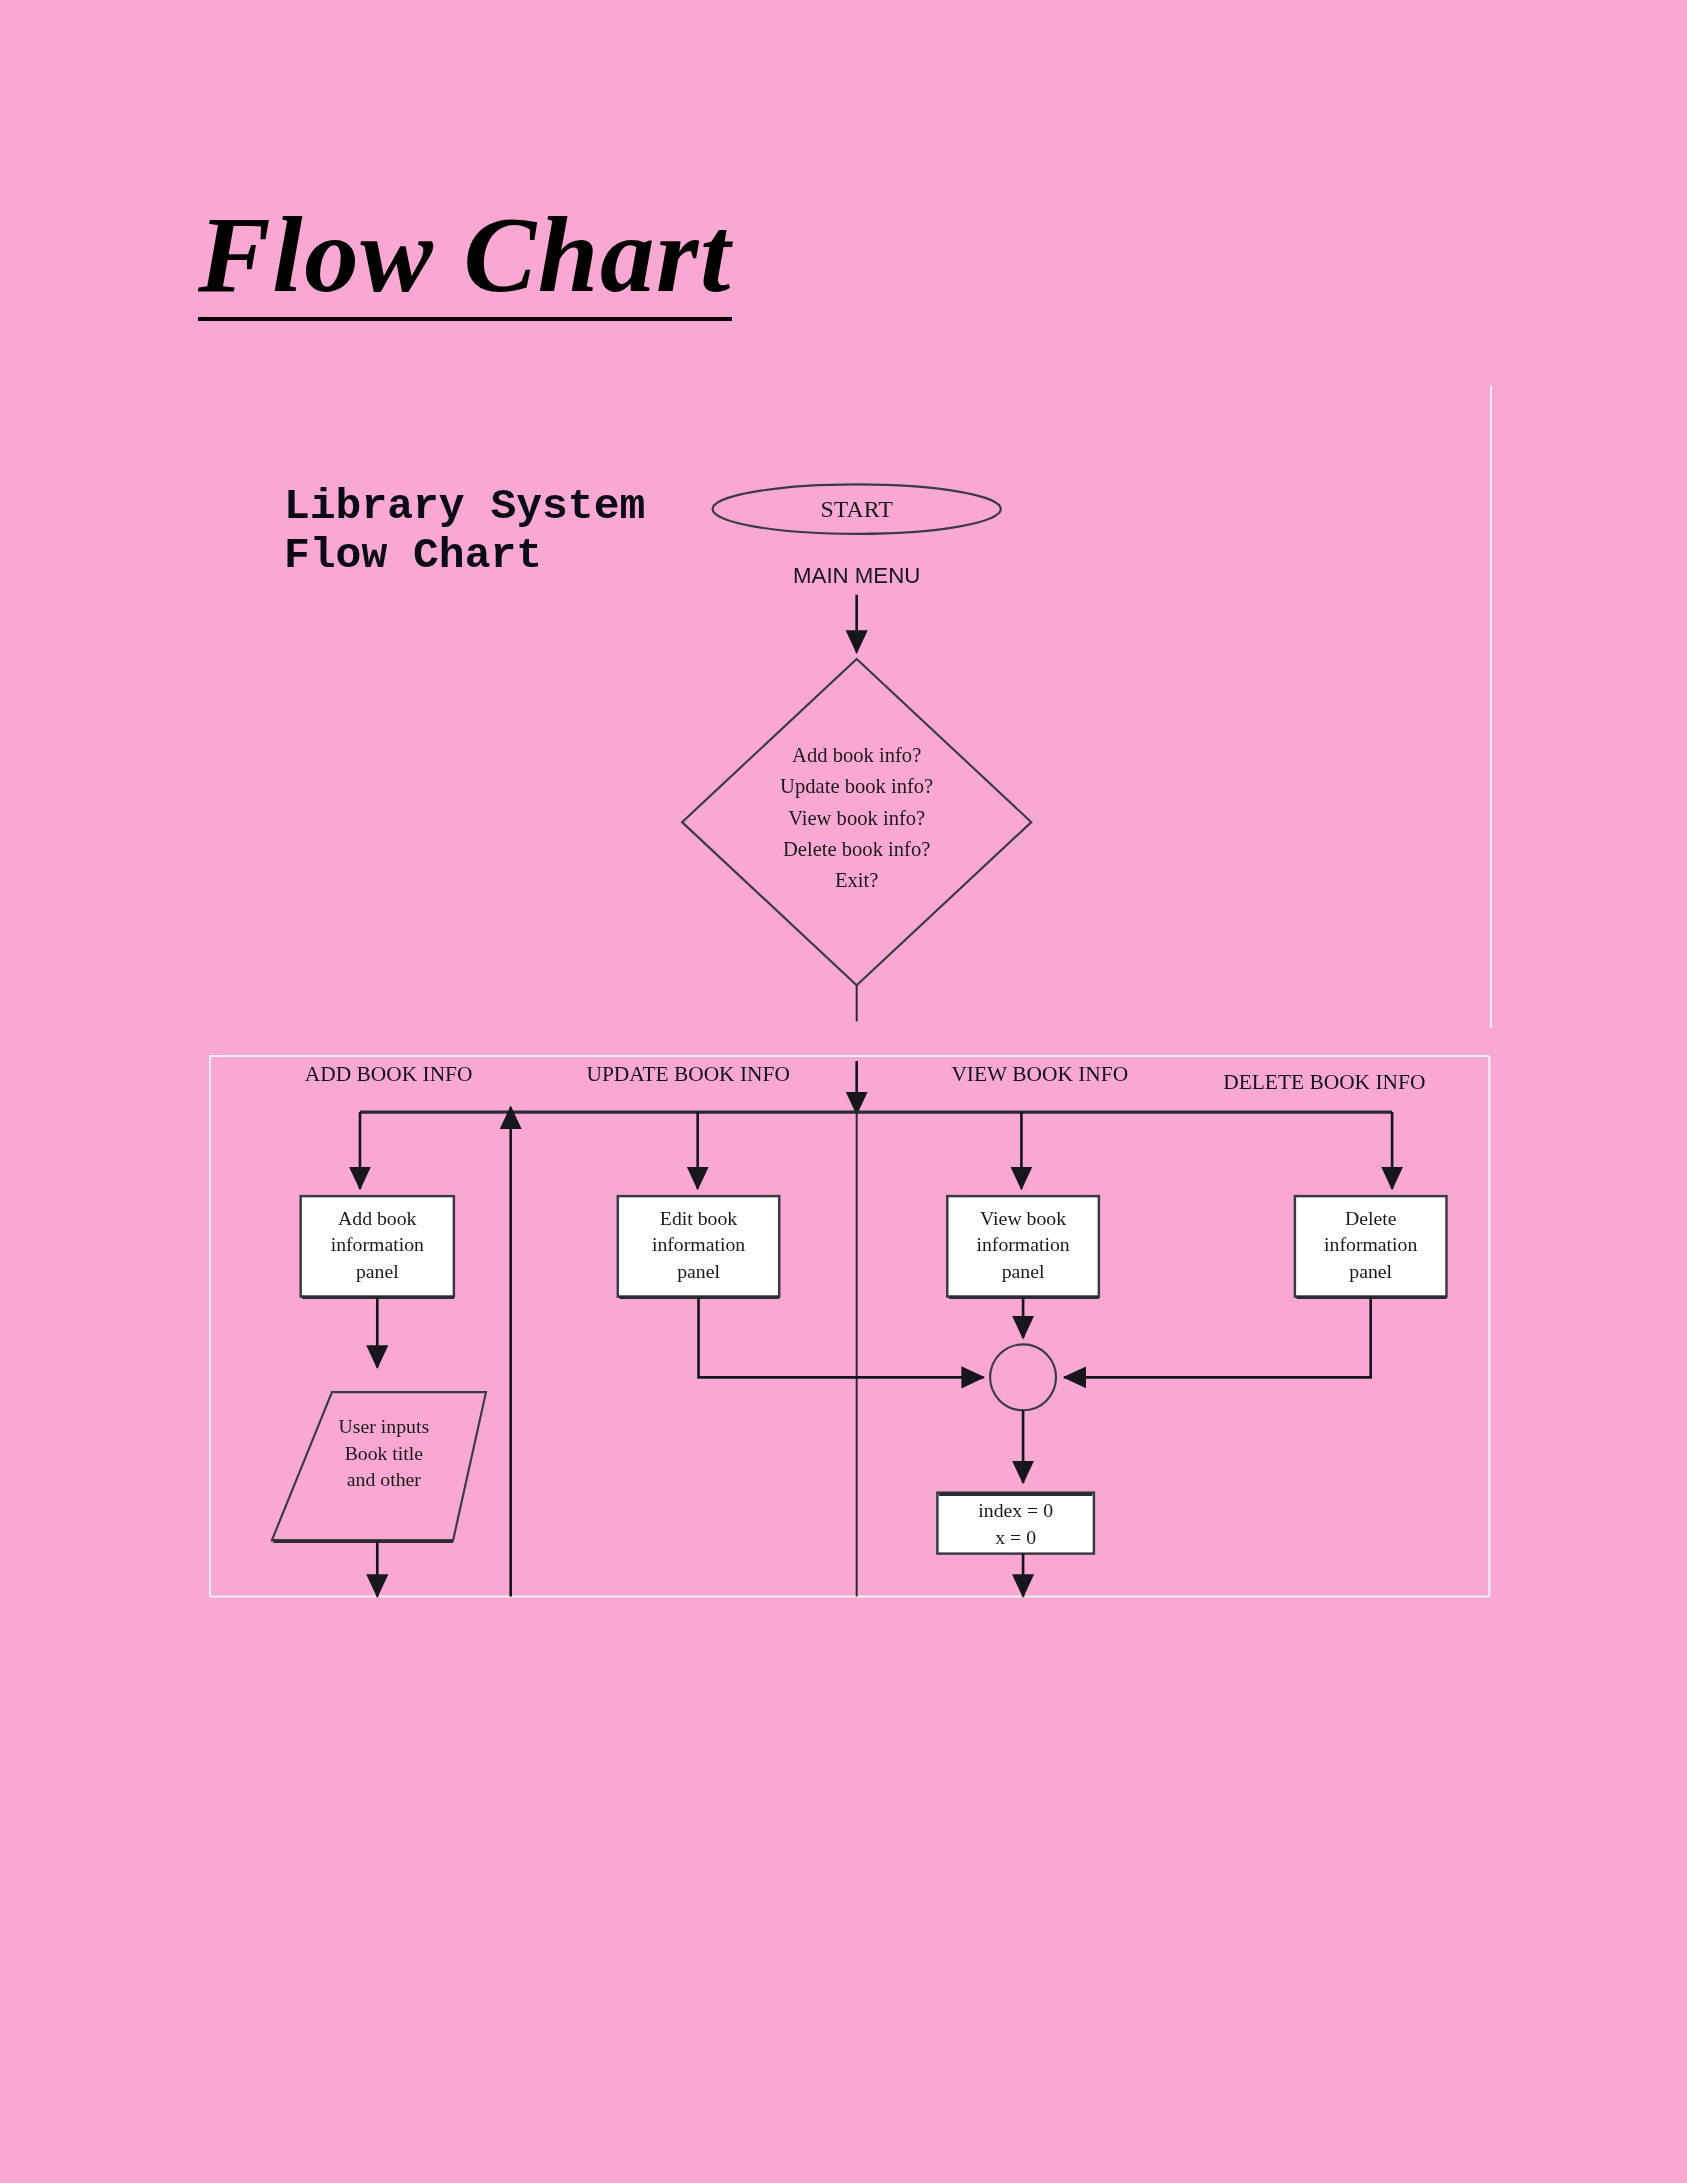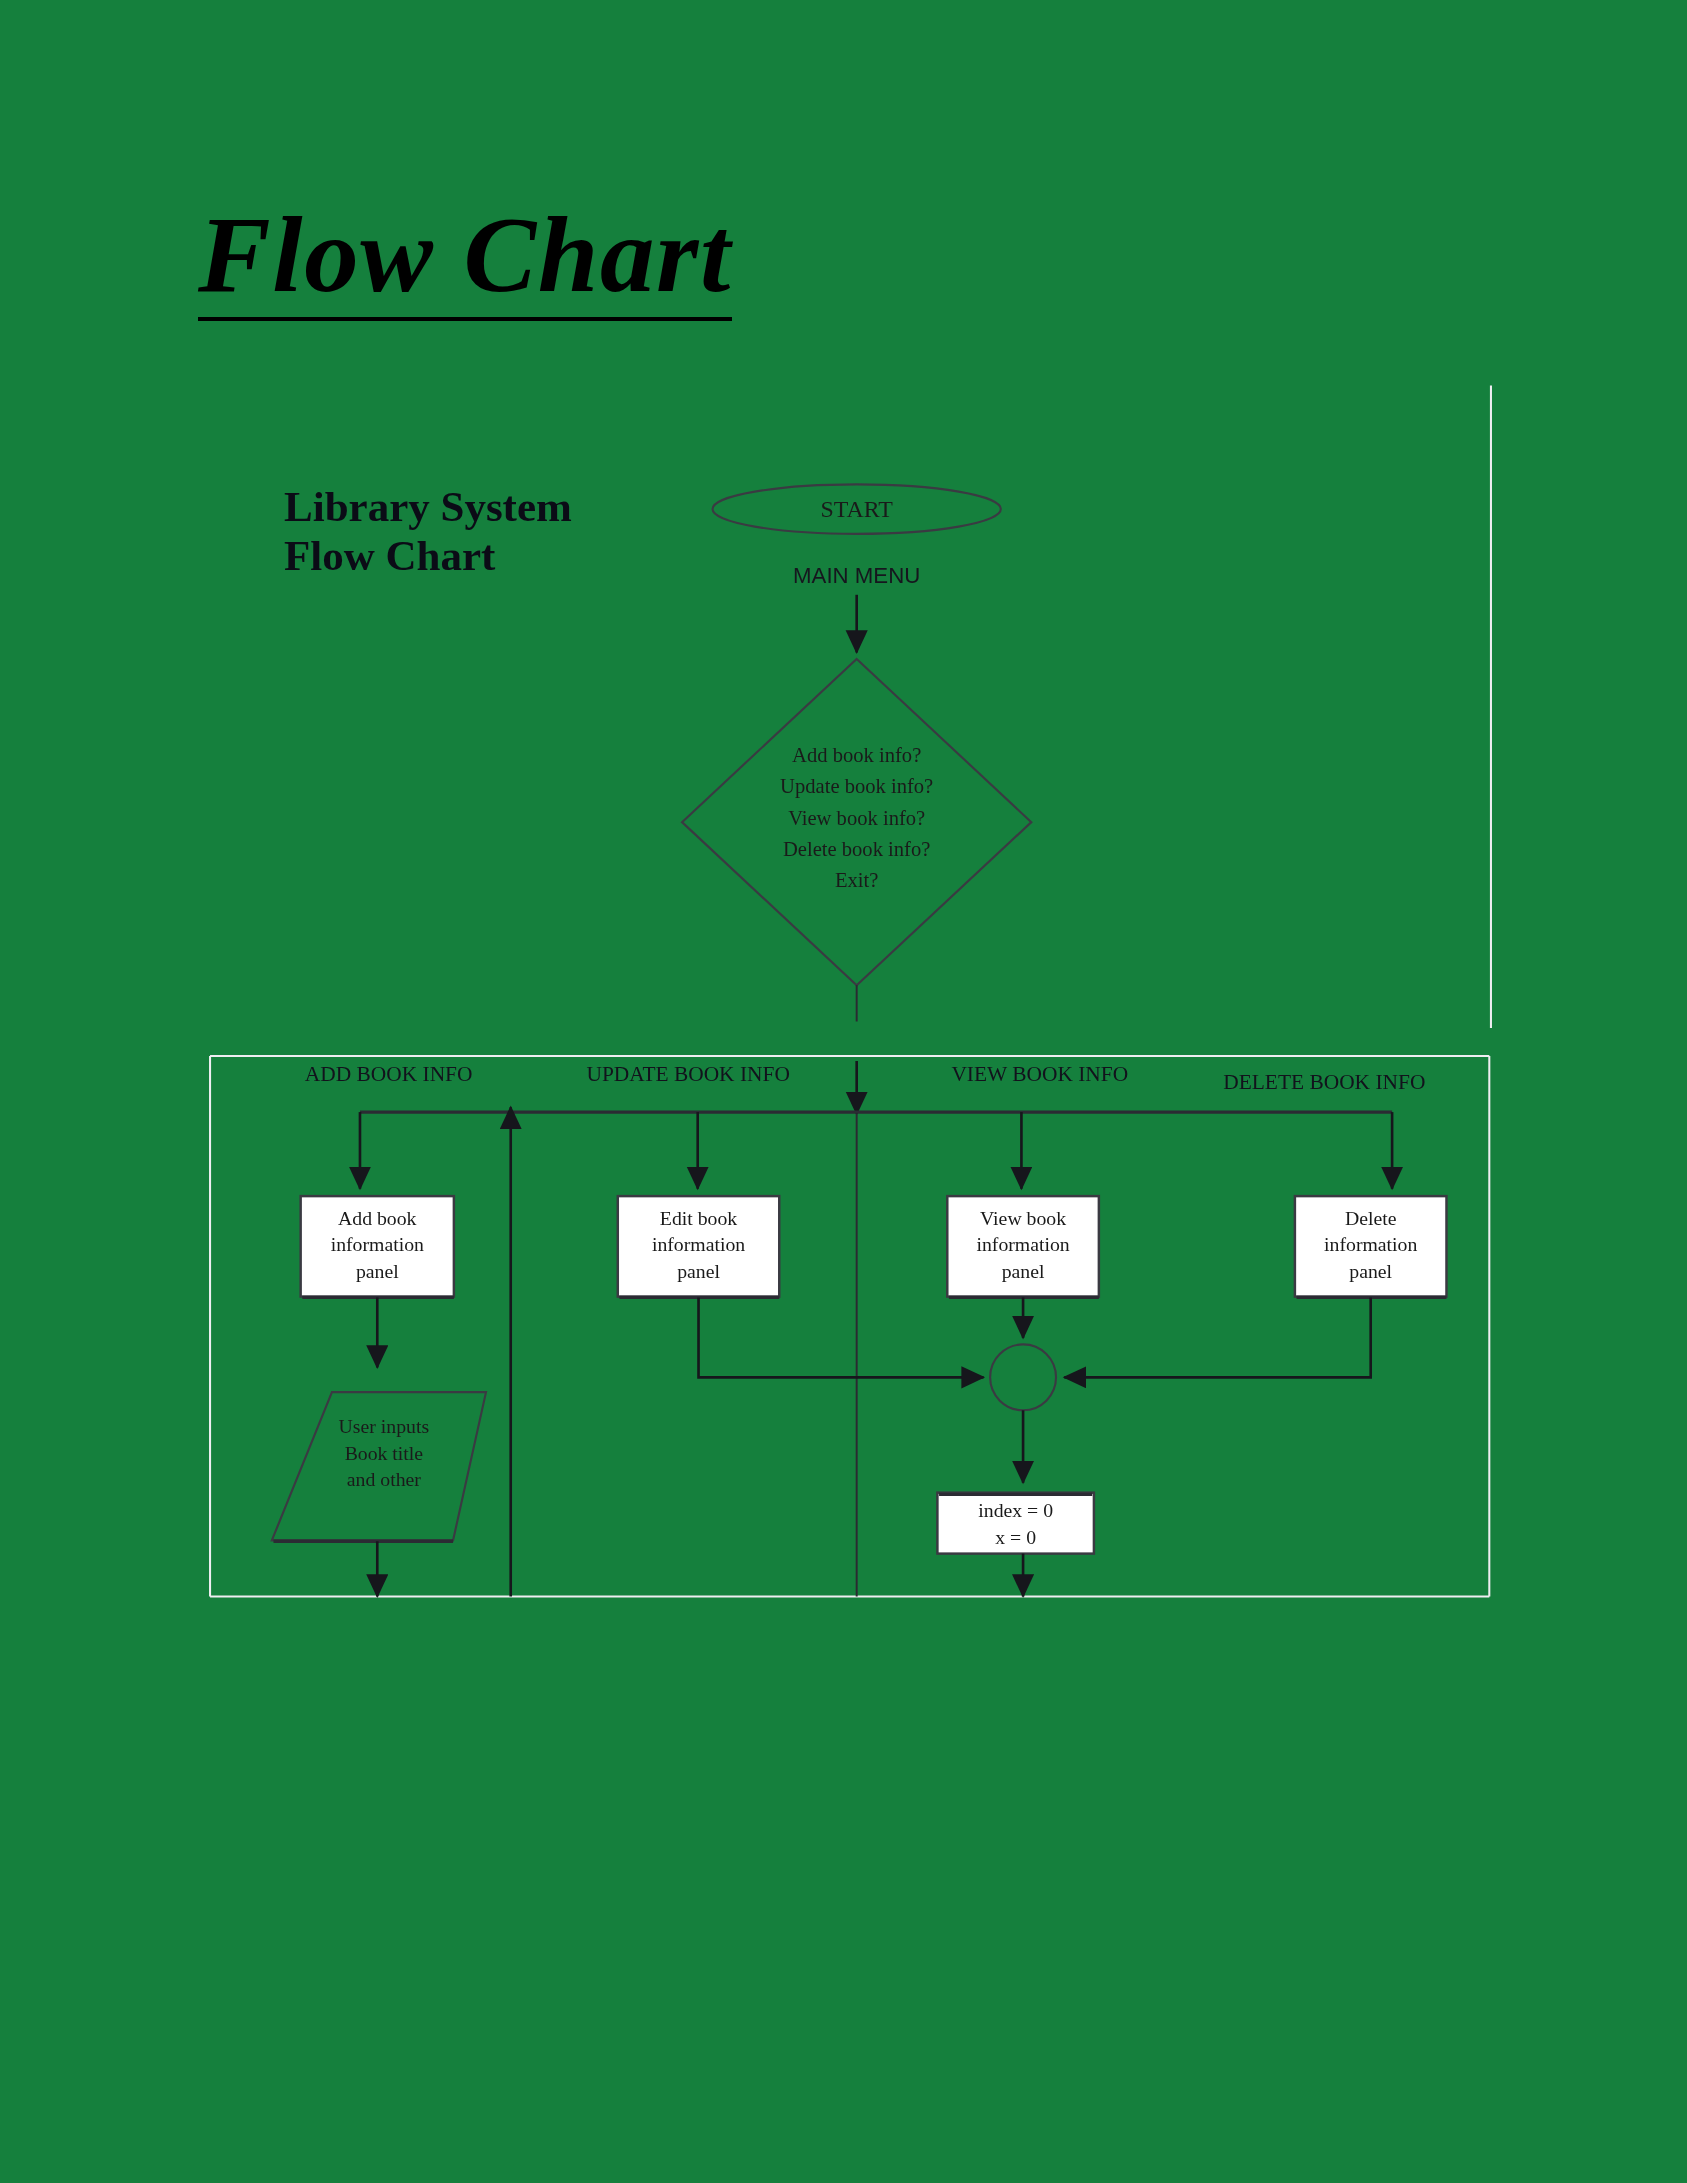--- a/index.html
+++ b/index.html
@@ -11,21 +11,21 @@
     width: 1687px;
     height: 2183px;
     position: relative;
     font-family: "Liberation Serif", serif;
     color: #1a1a1a;
     overflow: hidden;
   }
   .page {
     position: absolute;
     inset: 0;
-    background: #15803d;
+    background: #f9a8d4;
   }
 
   
   #doc-title {
     position: absolute;
     left: 198px;
     top: 198px;
     font-family: "Liberation Serif", serif;
     font-weight: bold;
     font-style: italic;
@@ -42,21 +42,21 @@
   #chart-heading {
     position: absolute;
     left: 284px;
     top: 482px;
     font-family: "Liberation Serif", serif;
     font-weight: bold;
     font-size: 43px;
     line-height: 1.15;
     color: #0b0b16;
   }
-  #chart-heading div { white-space: nowrap; }
+  #chart-heading div { white-space: nowrap; font-family: Liberation Mono, monospace; }
 
   
   #flow-svg {
     position: absolute;
     left: 0;
     top: 0;
     width: 1687px;
     height: 2183px;
   }
 

